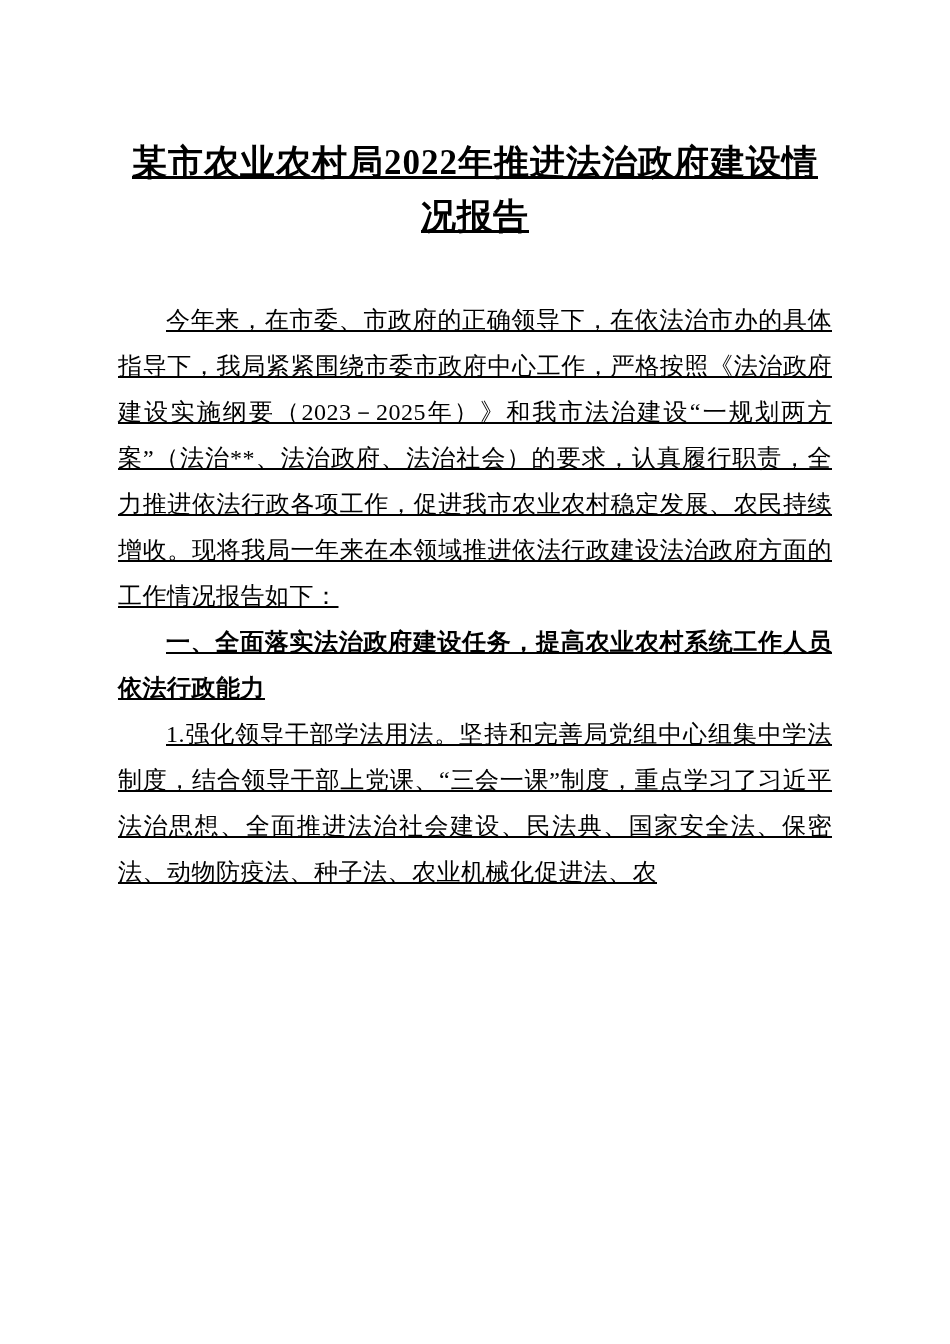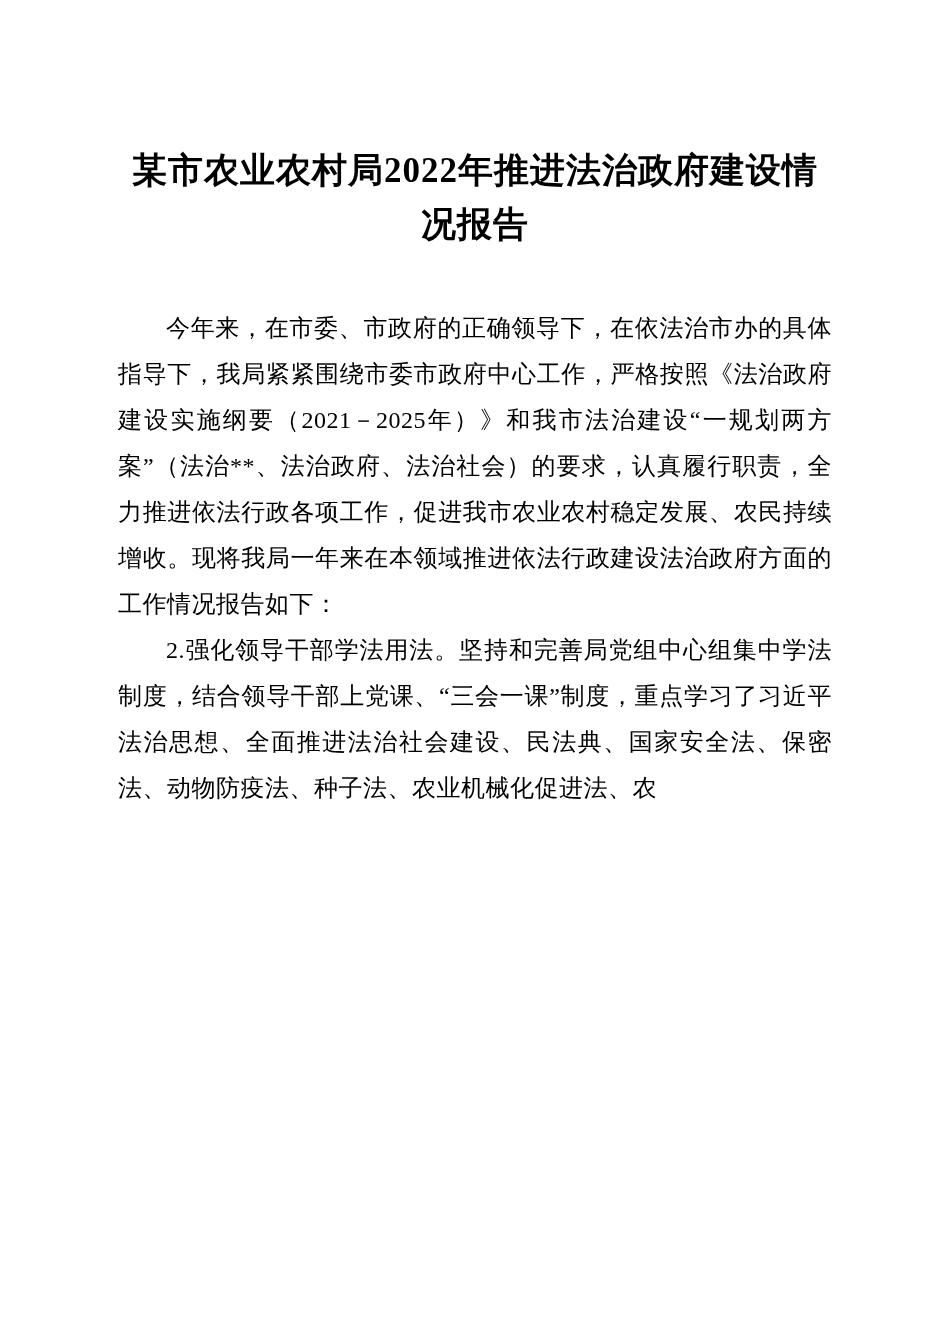--- a/index.html
+++ b/index.html
@@ -4,27 +4,28 @@
 <style>
   html, body {
     margin: 0;
     padding: 0;
     background: #ffffff;
   }
   .page {
     position: relative;
     width: 950px;
     height: 1152px;
-    margin: 16px auto;
+    margin: 8px auto;
     background: #ffffff;
     box-sizing: border-box;
     padding: 128px 118px 0 118px;
     overflow: hidden;
     color: #000000;
     font-family: "Liberation Serif", "DejaVu Serif", serif;
+    text-decoration: underline;
   }
   .title {
     margin: 0 0 52px 0;
     font-size: 35px;
     font-weight: bold;
     line-height: 1.55;
     text-align: center;
     font-family: "Liberation Serif", "DejaVu Serif", serif;
     letter-spacing: 1px;
   }
@@ -45,16 +46,17 @@
     font-family: "Liberation Sans", "DejaVu Sans", sans-serif;
     font-weight: bold;
   }
 </style>
 </head>
 <body>
 
 <div class="page">
   <h1 class="title">某市农业农村局2022年推进法治政府建设情况报告</h1>
   <div class="content">
-      <p class="body">今年来，在市委、市政府的正确领导下，在依法治市办的具体指导下，我局紧紧围绕市委市政府中心工作，严格按照《法治政府建设实施纲要（2021－2025年）》和我市法治建设“一规划两方案”（法治**、法治政府、法治社会）的要求，认真履行职责，全力推进依法行政各项工作，促进我市农业农村稳定发展、农民持续增收。现将我局一年来在本领域推进依法行政建设法治政府方面的工作情况报告如下：</p>
-      <p class="body">2.强化领导干部学法用法。坚持和完善局党组中心组集中学法制度，结合领导干部上党课、“三会一课”制度，重点学习了习近平法治思想、全面推进法治社会建设、民法典、国家安全法、保密法、动物防疫法、种子法、农业机械化促进法、农</p>
+      <p class="body">今年来，在市委、市政府的正确领导下，在依法治市办的具体指导下，我局紧紧围绕市委市政府中心工作，严格按照《法治政府建设实施纲要（2023－2025年）》和我市法治建设“一规划两方案”（法治**、法治政府、法治社会）的要求，认真履行职责，全力推进依法行政各项工作，促进我市农业农村稳定发展、农民持续增收。现将我局一年来在本领域推进依法行政建设法治政府方面的工作情况报告如下：</p>
+      <p class="heading">一、全面落实法治政府建设任务，提高农业农村系统工作人员依法行政能力</p>
+      <p class="body">1.强化领导干部学法用法。坚持和完善局党组中心组集中学法制度，结合领导干部上党课、“三会一课”制度，重点学习了习近平法治思想、全面推进法治社会建设、民法典、国家安全法、保密法、动物防疫法、种子法、农业机械化促进法、农</p>
     </div>
 </div>
 
 </body></html>

